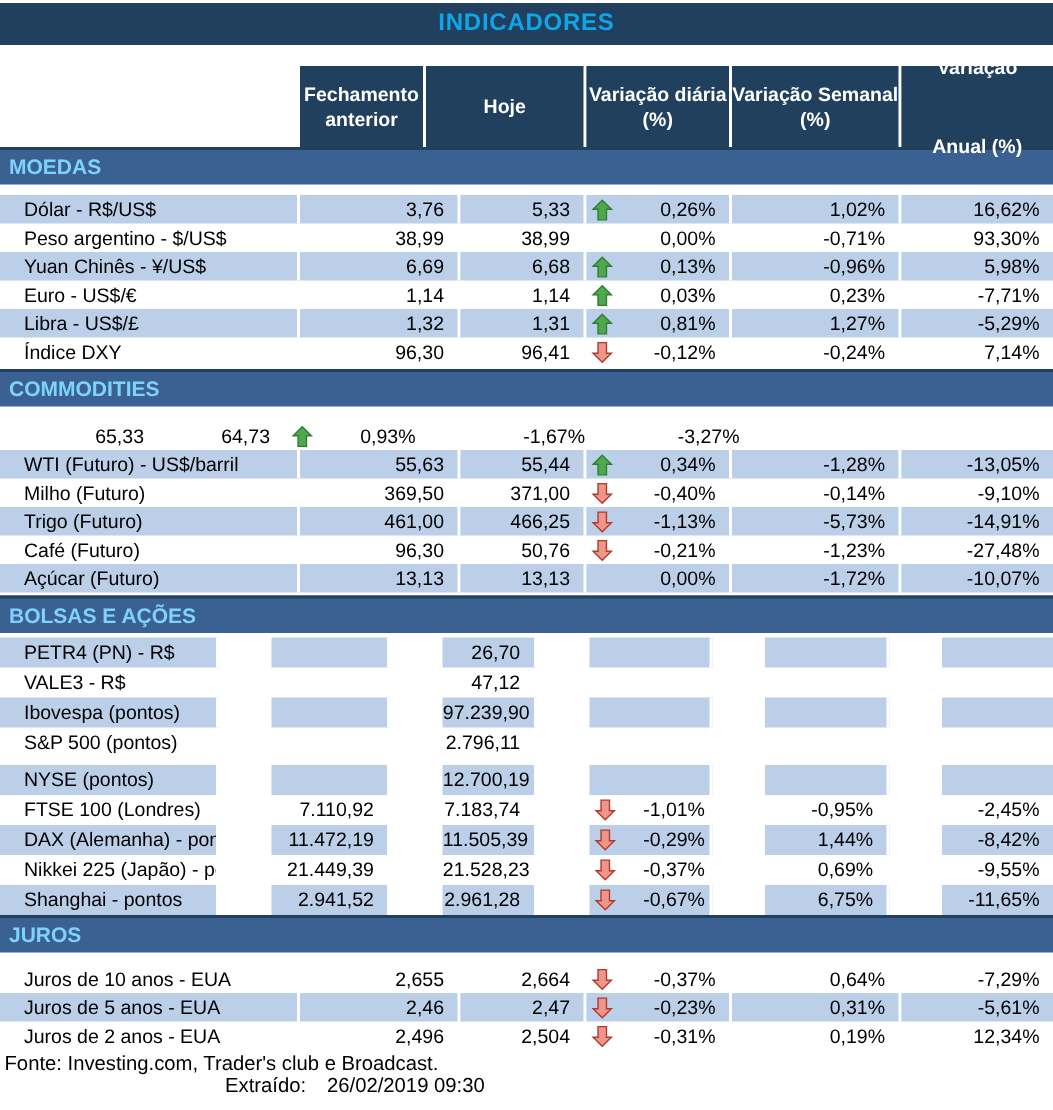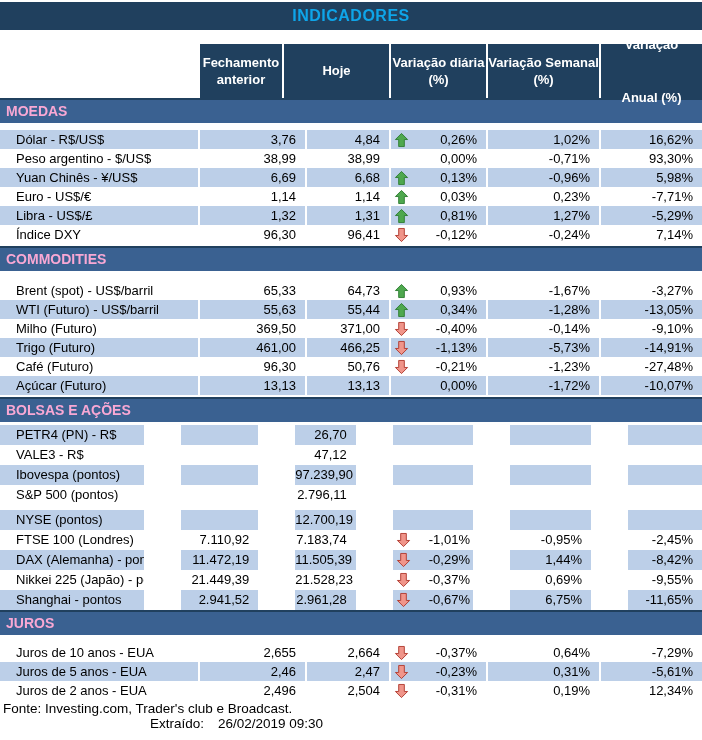--- a/index.html
+++ b/index.html
@@ -32,21 +32,21 @@
     background:var(--navy);color:#fff;font-weight:bold;font-size:13px;
     display:flex;flex-direction:column;justify-content:center;align-items:center;
     text-align:center;line-height:1.32;border-right:2px solid #fff;
   }
   .hcell:last-child{border-right:none;}
   .w-hoje{width:107px;} .w-fech{width:84px;} .w-vard{width:97px;}
   .w-vars{width:113px;} .w-vara{width:101px;gap:35px;}
   
   .bar{
     height:25px;background:var(--bar);border-top:2px solid var(--navy);
-    color:#f9a8d4;font-weight:bold;font-size:14px;line-height:23px;padding-left:6px;
+    color:#7dd3fc;font-weight:bold;font-size:14px;line-height:23px;padding-left:6px;
   }
   .sec-1 .bar,.sec-2 .bar{margin-top:2px;}
   .sec-0 .rows{margin-top:7px;}
   .sec-1 .rows{margin-top:10px;}
   .sec-2 .rows{margin-top:3px;}
   .sec-3 .rows{margin-top:8px;}
   
   .row{display:flex;height:19px;line-height:19px;font-size:13px;}
   .sec-2 .row{height:20px;line-height:20px;gap:35px;}
   .row.gap-before{margin-top:5px;}
@@ -102,21 +102,21 @@
     </div>
   </div>
 
   <div id="table-body">
       <div class="section sec-0">
         <div class="bar">MOEDAS</div>
         <div class="rows">
           <div class="row shaded">
             <div class="cell c-label">Dólar - R$/US$</div>
             <div class="cell c-hoje num">3,76</div>
-            <div class="cell c-fech num">4,84</div>
+            <div class="cell c-fech num">5,33</div>
             <div class="cell c-vard num">0,26%<svg viewBox="0 0 16 16" class="arrow">
                 <path d="M8 1 L14.5 7.5 L11 7.5 L11 15 L5 15 L5 7.5 L1.5 7.5 Z" fill="#4EA84E" stroke="#2E7D32"></path>
               </svg></div>
             <div class="cell c-vars num">1,02%</div>
             <div class="cell c-vara num">16,62%</div>
           </div>
           <div class="row">
             <div class="cell c-label">Peso argentino - $/US$</div>
             <div class="cell c-hoje num">38,99</div>
             <div class="cell c-fech num">38,99</div>
@@ -163,21 +163,20 @@
               </svg></div>
             <div class="cell c-vars num">-0,24%</div>
             <div class="cell c-vara num">7,14%</div>
           </div>
         </div>
       </div>
       <div class="section sec-1">
         <div class="bar">COMMODITIES</div>
         <div class="rows">
           <div class="row">
-            <div class="cell c-label">Brent (spot) - US$/barril</div>
             <div class="cell c-hoje num">65,33</div>
             <div class="cell c-fech num">64,73</div>
             <div class="cell c-vard num">0,93%<svg viewBox="0 0 16 16" class="arrow">
                 <path d="M8 1 L14.5 7.5 L11 7.5 L11 15 L5 15 L5 7.5 L1.5 7.5 Z" fill="#4EA84E" stroke="#2E7D32"></path>
               </svg></div>
             <div class="cell c-vars num">-1,67%</div>
             <div class="cell c-vara num">-3,27%</div>
           </div>
           <div class="row shaded">
             <div class="cell c-label">WTI (Futuro) - US$/barril</div>

